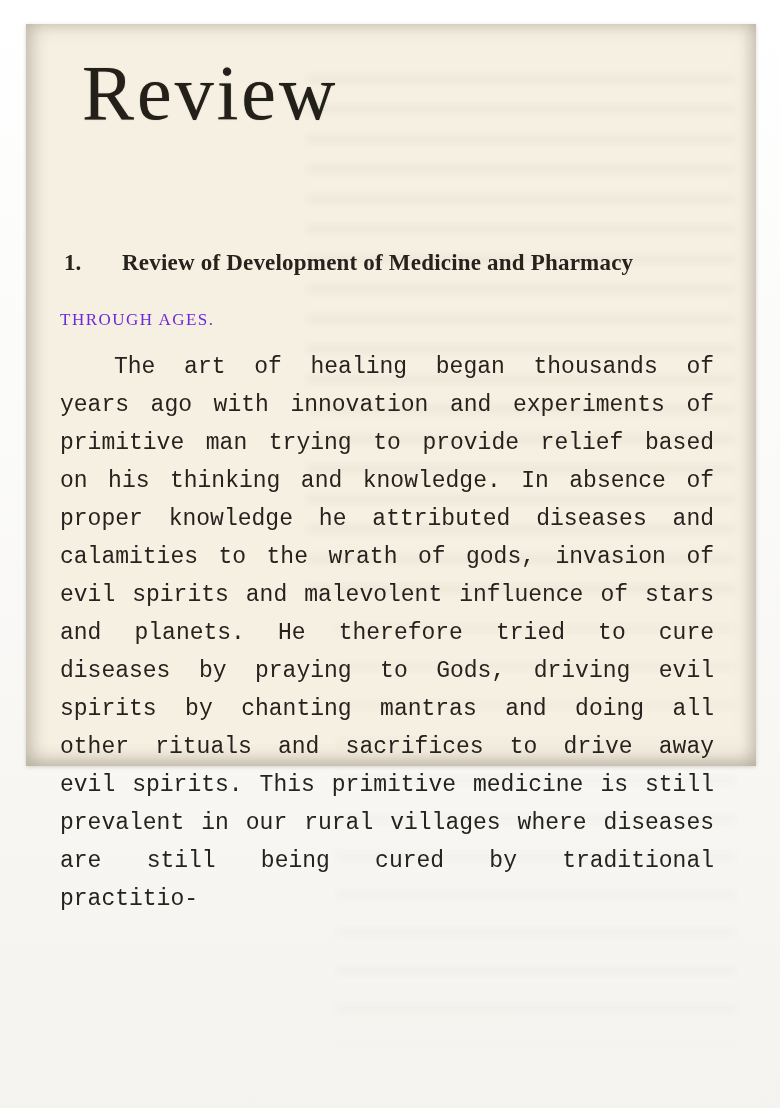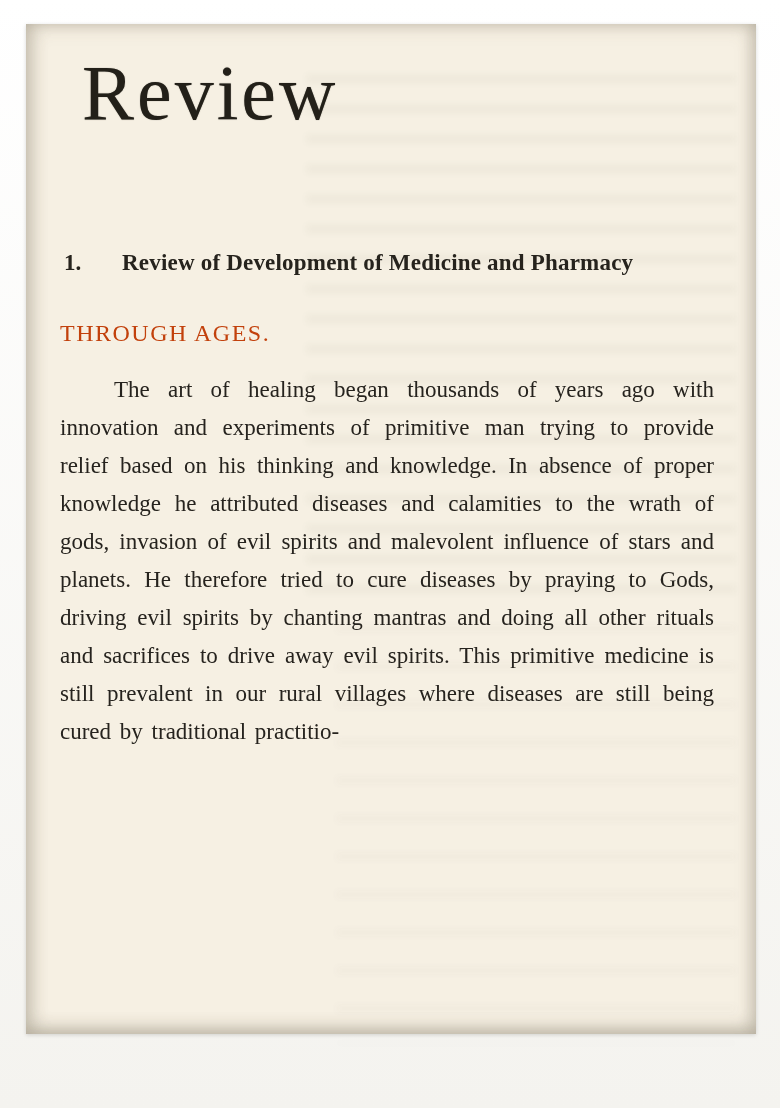--- a/index.html
+++ b/index.html
@@ -18,21 +18,21 @@
     height: 1108px;
     background: linear-gradient(180deg, #ffffff 0%, #f4f3ef 100%);
   }
 
   
   .paper {
     position: absolute;
     left: 26px;
     top: 24px;
     width: 730px;
-    height: 1010px;
+    height: 742px;
     background: #f6f0e3;
     box-shadow:
       inset 0 0 22px rgba(90, 80, 60, 0.18),
       inset 10px 0 14px rgba(80, 70, 50, 0.12),
       inset -8px 0 12px rgba(80, 70, 50, 0.10),
       inset 0 -10px 14px rgba(80, 70, 50, 0.12),
       0 1px 4px rgba(0,0,0,0.15);
   }
 
   
@@ -104,42 +104,43 @@
   .section-number {
     width: 58px;
     flex: 0 0 auto;
   }
   .section-title {
     flex: 1;
     letter-spacing: 0.2px;
   }
 
   .through-ages {
-    margin-top: 44px;
-    font-size: 24px;
+    margin-top: 34px;
+    font-size: 17px;
     letter-spacing: 1.5px;
-    color: #c2410c;
+    color: #6d28d9;
   }
 
   .subsection {
     margin-top: 26px;
     font-style: italic;
     font-size: 24px;
     color: #2d2a25;
     letter-spacing: 0.3px;
   }
 
   .body-text {
-    margin-top: 24px;
+    margin-top: 18px;
     font-size: 23px;
     line-height: 38px;
     text-align: justify;
     text-indent: 54px;
     color: #26231e;
     word-spacing: 3px;
+    font-family: Liberation Mono, monospace;
   }
 </style>
 </head>
 <body>
 
 <div class="stage">
   <div class="paper">
 
     <div class="bleed"></div>
     <div class="bleed2"></div>

